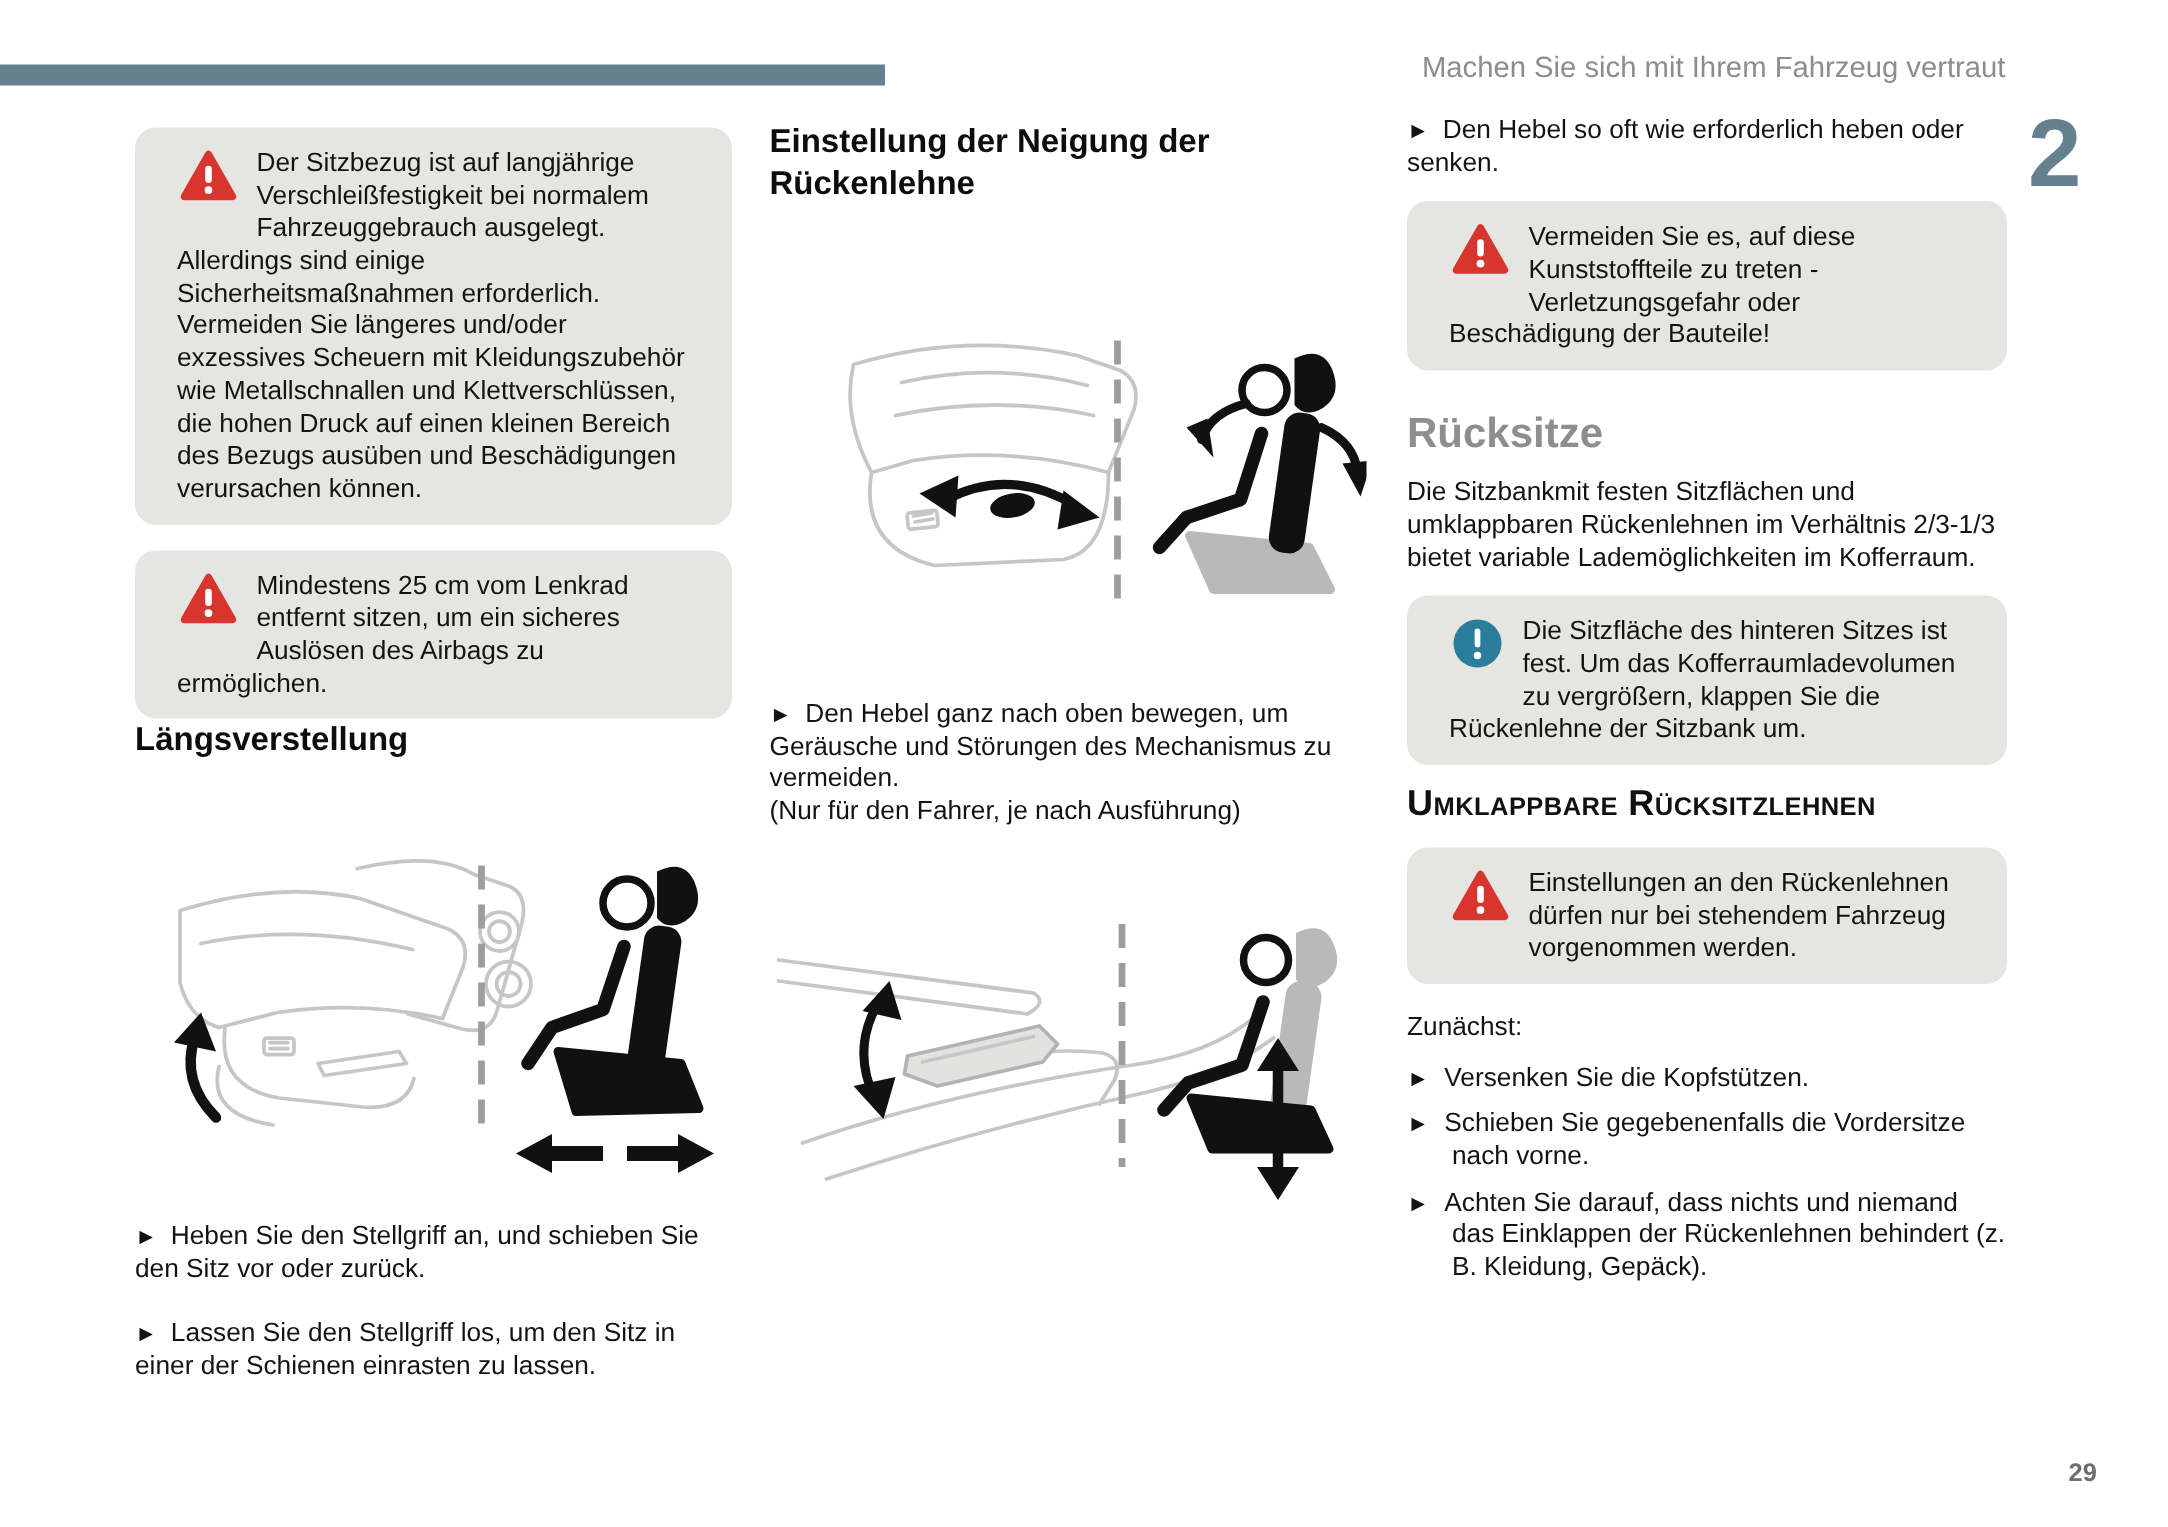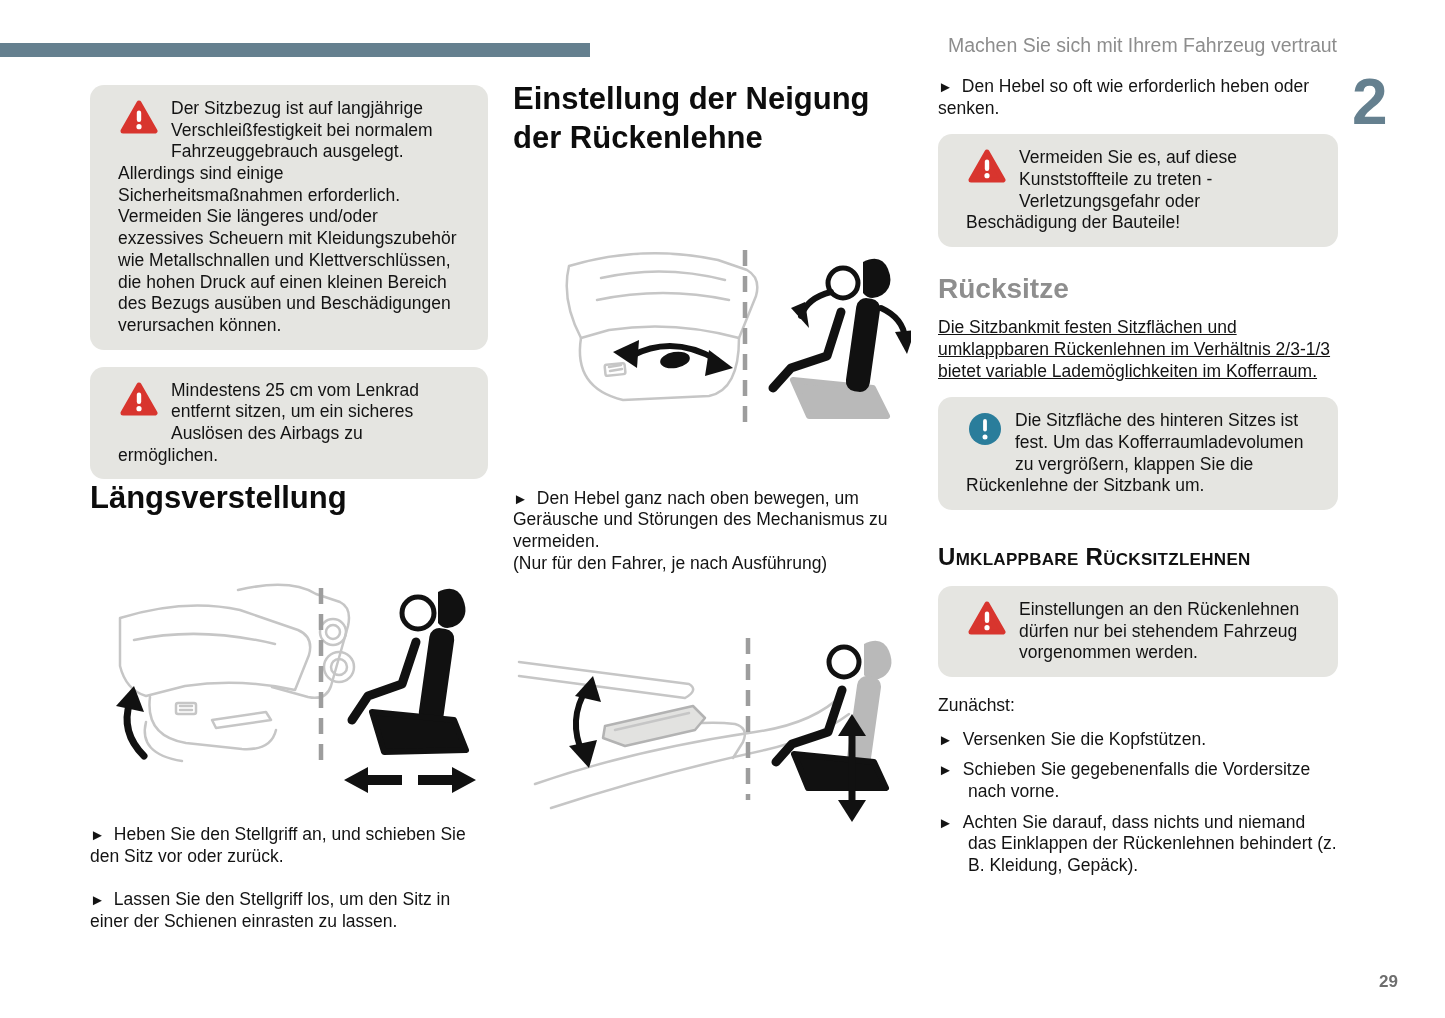--- a/index.html
+++ b/index.html
@@ -17,21 +17,21 @@
   #col1 { left:90px;  top:85px; width:398px; }
   #col2 { left:513px; top:80px; width:398px; }
   #col3 { left:938px; top:76px; width:400px; }
 
   .txt { font-size:17.5px; line-height:1.24; }
   .box {
     background:#E5E5E1; border-radius:14px; padding:13px 28px;
     font-size:17.5px; line-height:1.24; color:#131313;
   }
   .box .boxicon { float:left; margin:2px 13px 4px 2px; }
-  .h2 { font-size:31px; line-height:1.25; font-weight:700; color:#0d0d0d; }
+  .h2 { font-size:22px; line-height:1.25; font-weight:700; color:#0d0d0d; }
   .h2-gray { font-size:28px; font-weight:700; color:#8e8e8e; }
   .h3-sc { font-size:24px; font-weight:800; color:#111; font-variant:small-caps; letter-spacing:.3px; }
 
   .blt { font-size:17.5px; line-height:1.24; }
   .blt .ar { font-size:15px; margin-right:9px; }
   .hang { padding-left:30px; text-indent:-30px; }
   .hang .ar { margin-right:10px; }
 
   .illus { display:block; }
   svg .sketch { stroke:#c6c6c6; stroke-width:2.5; fill:none; stroke-linecap:round; stroke-linejoin:round; }
@@ -43,22 +43,22 @@
   #col1 .h2 { }
   #col1 .illus { margin-top:52px; }
   #col1 .blt { margin-top:22px; }
   #col2 .illus-b { margin-top:80px; }
   #col2 .blt { margin-top:20px; }
   #col2 .h2-2 { margin-top:20px; }
   #col2 .note { }
   #col2 .illus-c { margin-top:58px; }
   #col3 .box { margin-top:15px; }
   #col3 .h2-gray { margin-top:26px; }
-  #col3 .para { margin-top:12px;text-decoration:underline; }
-  #col3 .h3-sc { margin-top:33px; }
+  #col3 .para { margin-top:12px; }
+  #col3 .h3-sc { margin-top:12px; }
   #col3 .intro { margin-top:18px; }
   #col3 .blt-group { margin-top:12px; }
   #col3 .blt-group .blt { margin-bottom:9px; }
 </style>
 </head>
 <body>
 
 <div class="topbar"></div>
 <div class="header-title">Machen Sie sich mit Ihrem Fahrzeug vertraut</div>
 <div class="chapter-num">2</div>

